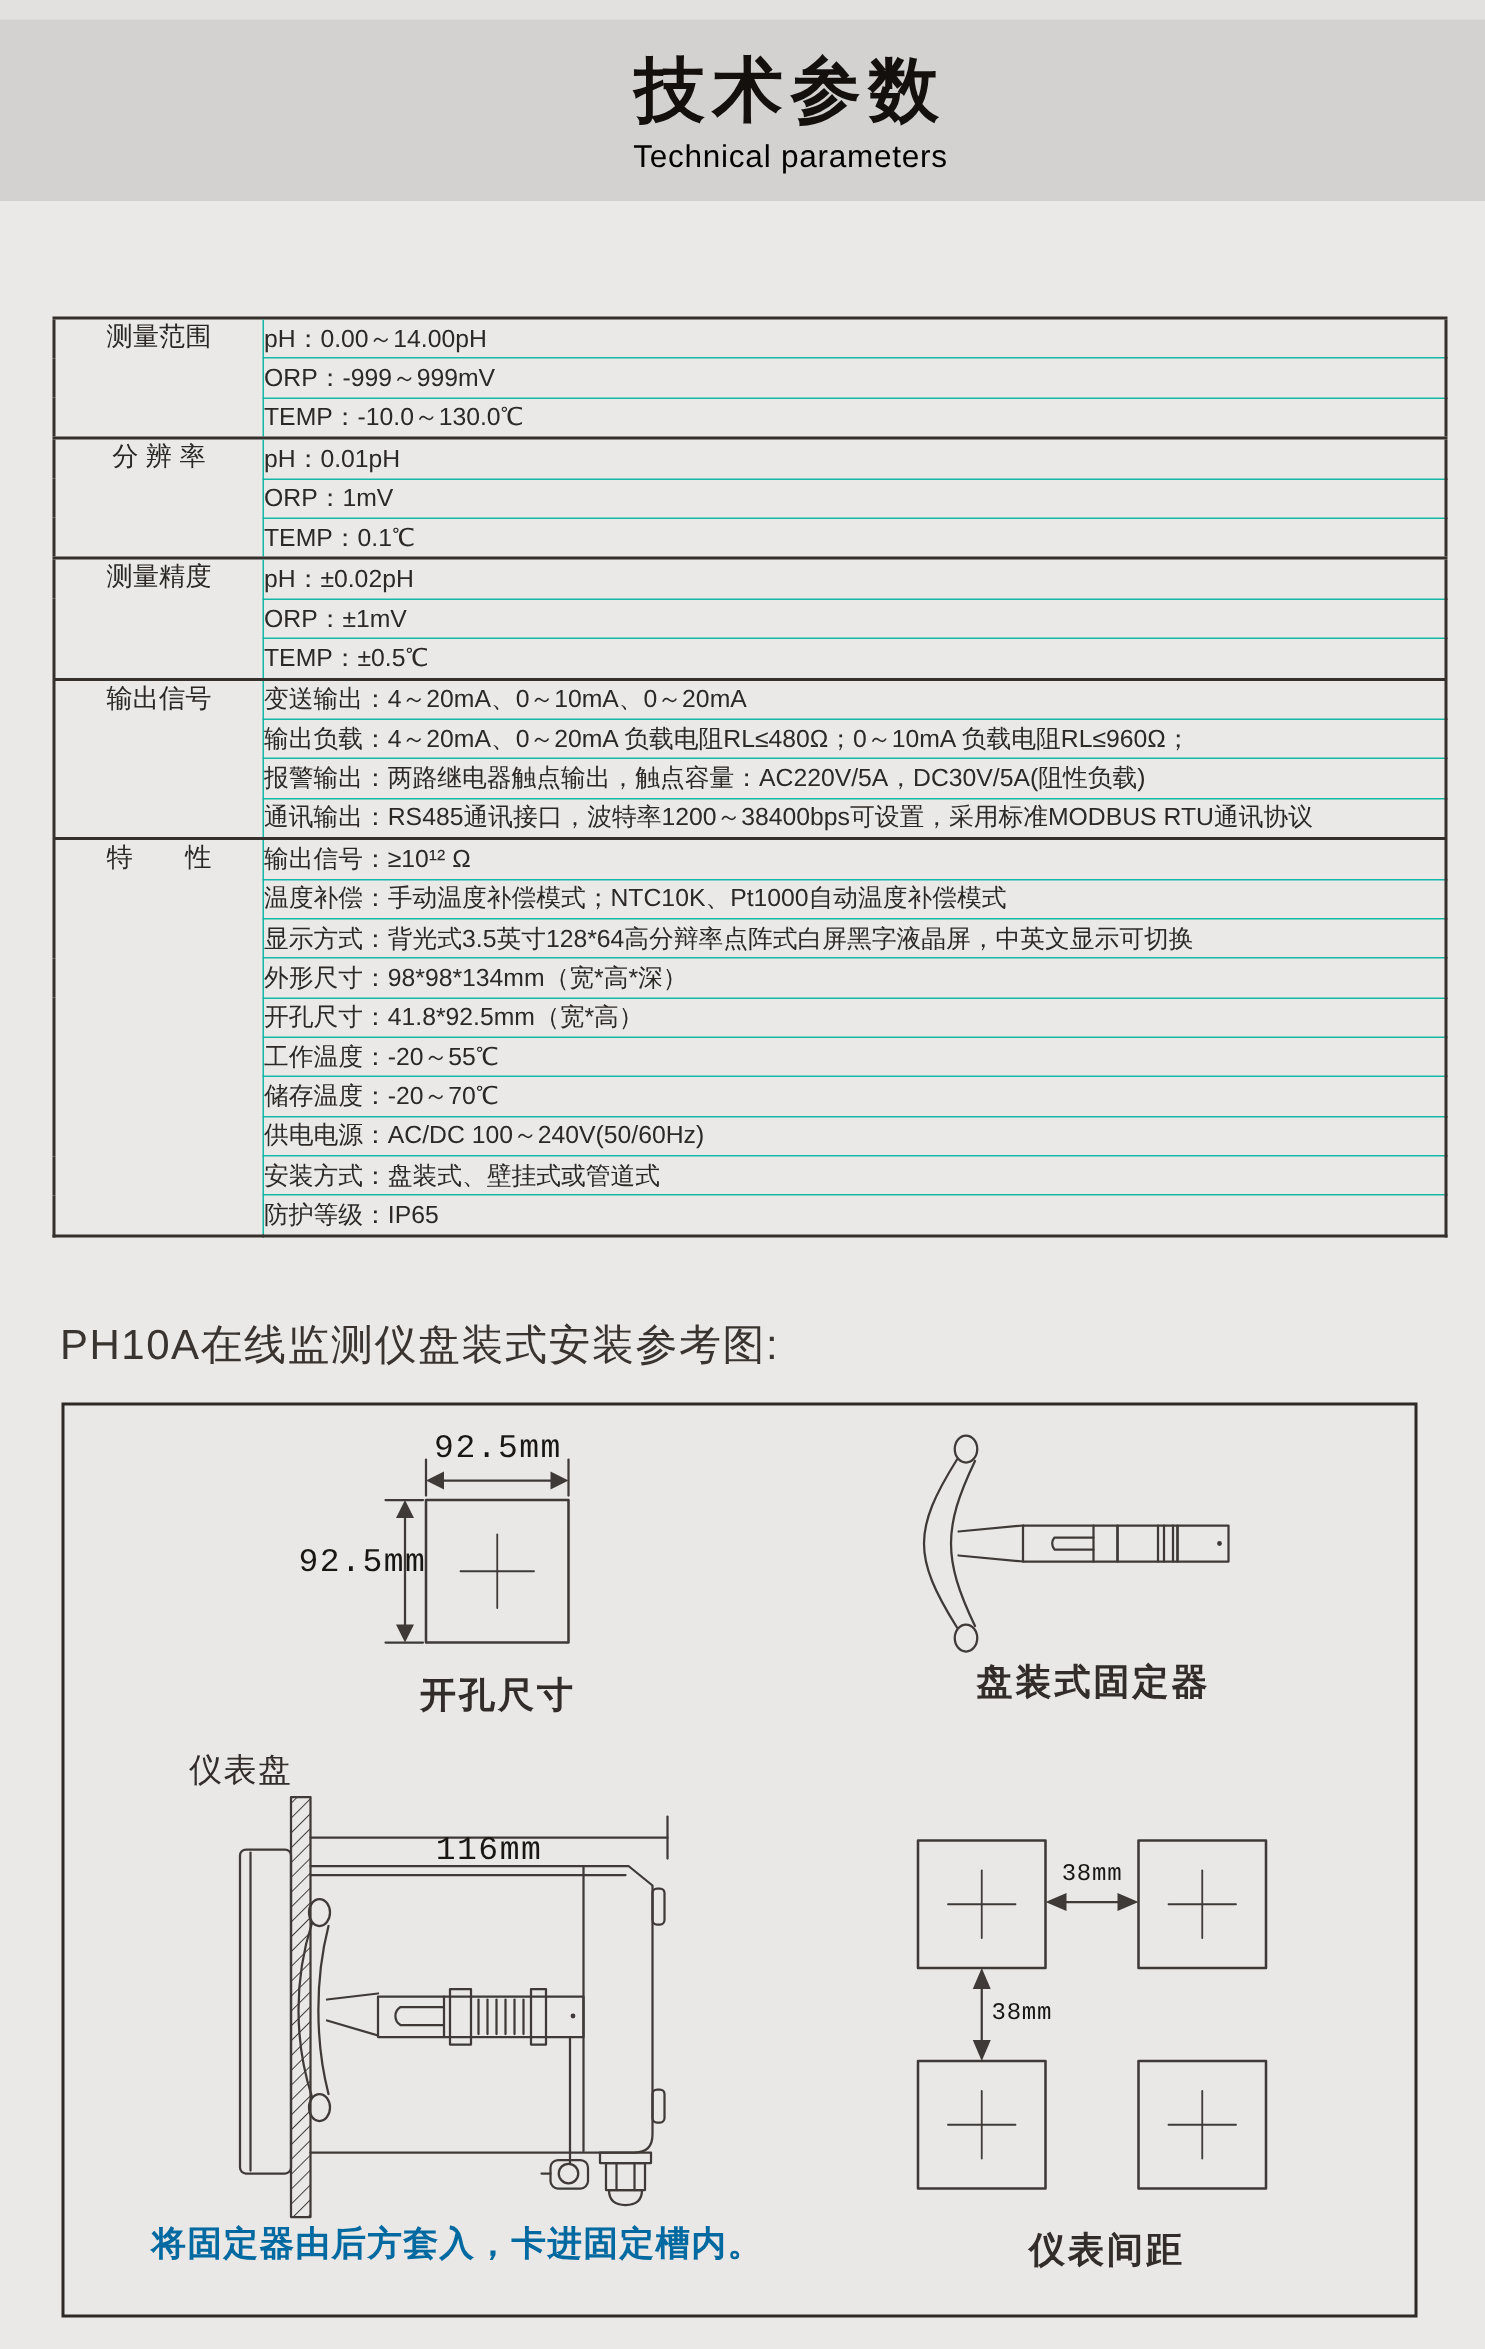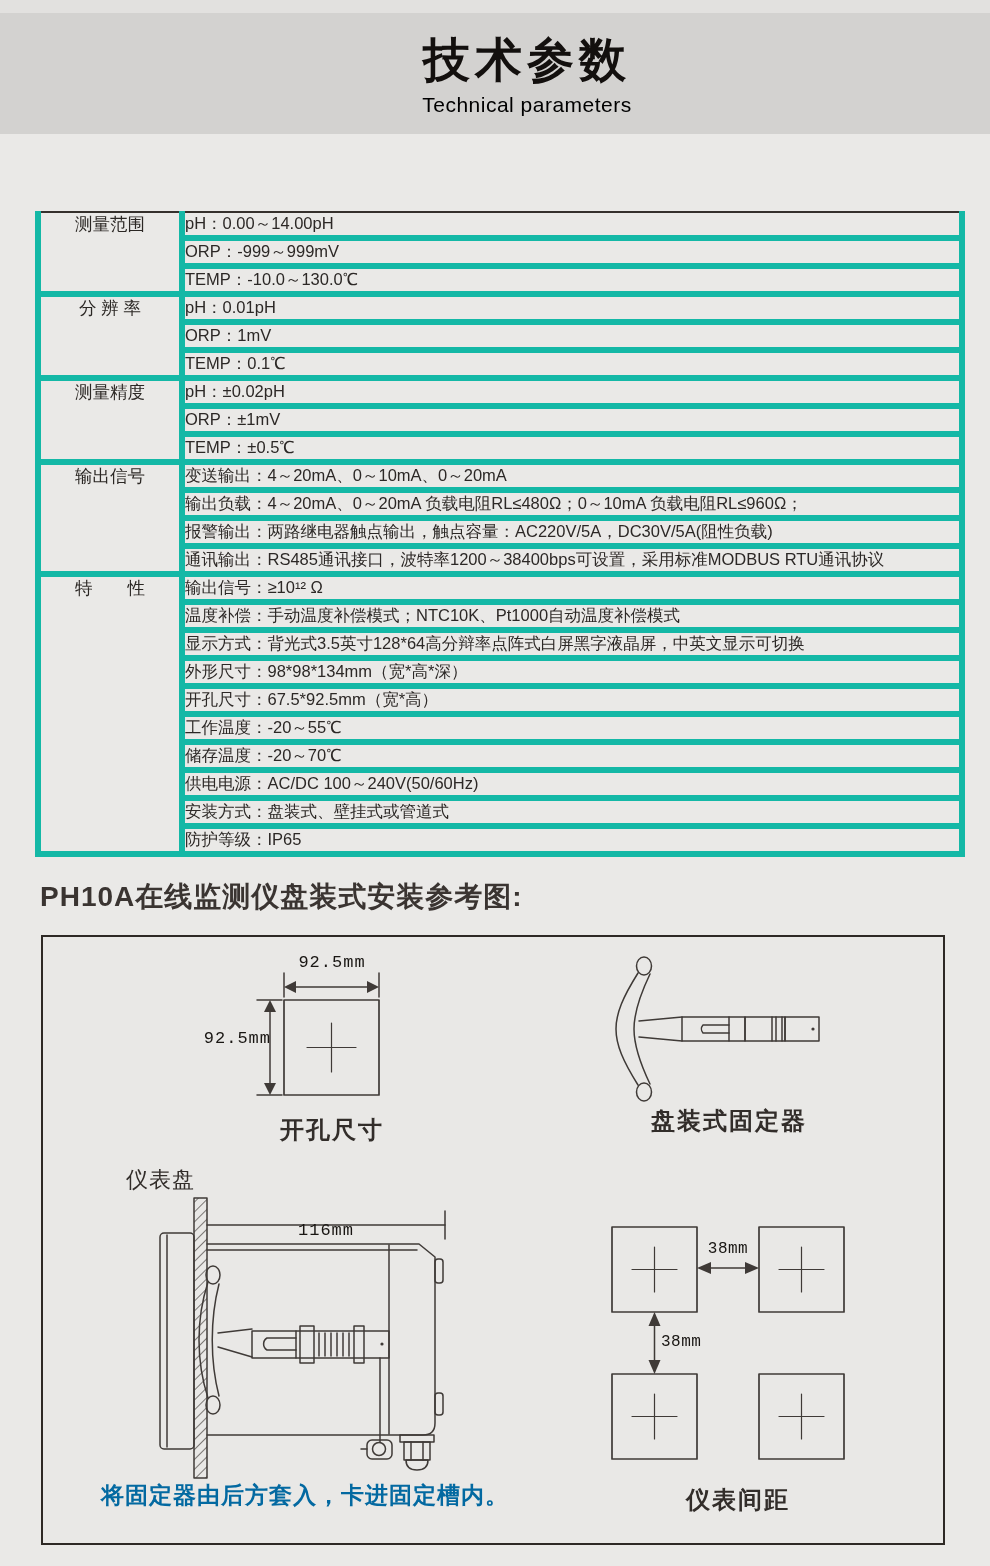--- a/index.html
+++ b/index.html
@@ -22,44 +22,44 @@
   }
   .page-subtitle { font-size:21px; color:#000000; margin-top:1px; letter-spacing:0.5px; }
 
   
   table.spec {
     position:absolute; left:35px; top:211px;
     width:930px; height:614px;
     border-collapse:collapse; table-layout:fixed;
     font-size:16.5px; color:#2c2826;
   }
-  table.spec td { border:6px solid #14b8a6; padding:0; white-space:nowrap; }
+  table.spec td { border:1px solid #14b8a6; padding:0; white-space:nowrap; }
   table.spec { border:2px solid #35302c; }
   td.glabel {
     width:138px; text-align:center; vertical-align:top;
     padding-top:3px; font-size:17.5px; line-height:23px; color:#2b2724;
   }
   td.val { padding-left:26px; vertical-align:middle; }
   tr.gtop td { border-top:2px solid #35302c; }
 
   
   .section-heading {
     position:absolute; left:40px; top:878px; margin:0;
-    font-size:28px; font-weight:bold; color:#3a3431; letter-spacing:1px;
+    font-size:28px; font-weight:normal; color:#3a3431; letter-spacing:1px;
   }
 
   
   .diagram-box {
     position:absolute; left:41px; top:935px; width:900px; height:606px;
     border:2px solid #2e2925; background:#e9e8e6;
   }
   .diagram-box .lineart { position:absolute; left:0; top:0; }
   .dim-label {
     position:absolute; font-family:"Liberation Mono", monospace;
-    font-size:17px; color:#191613; letter-spacing:1px; white-space:nowrap;
+    font-size:22px; color:#191613; letter-spacing:1px; white-space:nowrap;
   }
   .dim-label.small { font-size:16px; letter-spacing:0.5px; }
   .cap {
     position:absolute; font-size:24px; font-weight:bold; color:#322d2a;
     letter-spacing:2px; text-align:center; white-space:nowrap;
   }
   .panel-tag { position:absolute; font-size:22px; font-weight:normal; color:#322d2a; letter-spacing:1px; }
   .bottom-cap {
     position:absolute; font-size:23px; font-weight:bold; color:#0369a1;
     letter-spacing:1px; white-space:nowrap;
@@ -130,21 +130,21 @@
     <tr>
         <td class="val">温度补偿：手动温度补偿模式；NTC10K、Pt1000自动温度补偿模式</td>
       </tr>
     <tr>
         <td class="val">显示方式：背光式3.5英寸128*64高分辩率点阵式白屏黑字液晶屏，中英文显示可切换</td>
       </tr>
     <tr>
         <td class="val">外形尺寸：98*98*134mm（宽*高*深）</td>
       </tr>
     <tr>
-        <td class="val">开孔尺寸：67.5*92.5mm（宽*高）</td>
+        <td class="val">开孔尺寸：41.8*92.5mm（宽*高）</td>
       </tr>
     <tr>
         <td class="val">工作温度：-20～55℃</td>
       </tr>
     <tr>
         <td class="val">储存温度：-20～70℃</td>
       </tr>
     <tr>
         <td class="val">供电电源：AC/DC 100～240V(50/60Hz)</td>
       </tr>

